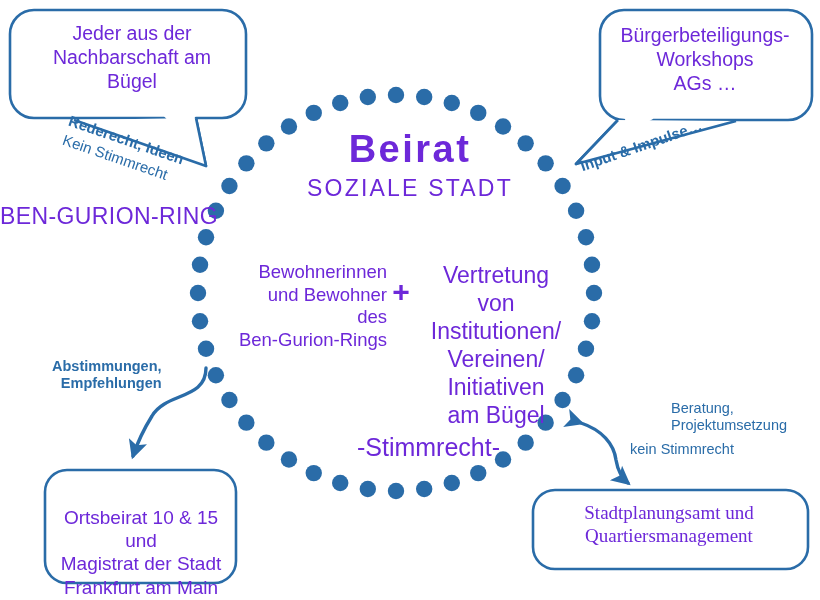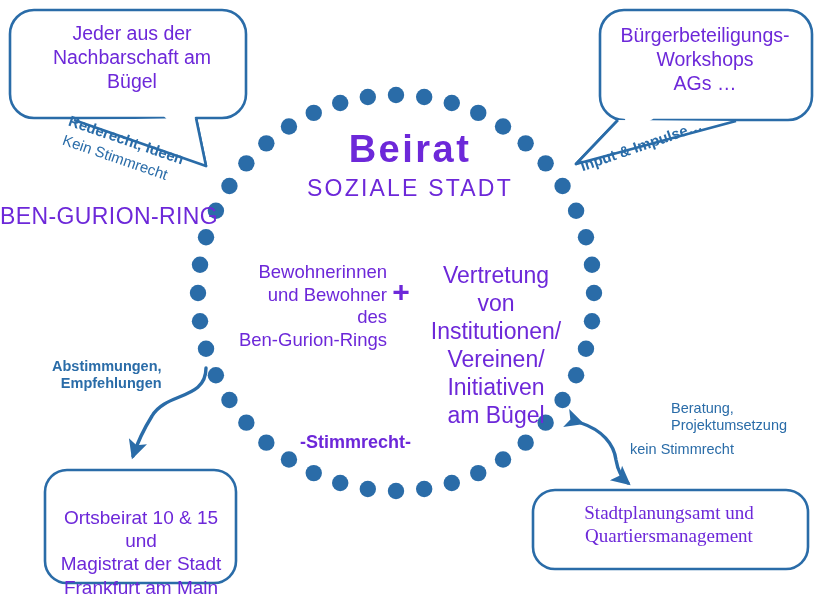--- a/index.html
+++ b/index.html
@@ -71,23 +71,22 @@
     left: 386px; top: 277px;
     width: 30px;
     text-align: center;
     font-size: 30px;
     font-weight: bold;
     line-height: 1;
   }
   #stimmrecht {
     left: 300px; top: 432px;
     width: 200px;
-    text-align: left;
-    font-size: 18px;
-    font-weight: bold;
+    text-align: right;
+    font-size: 25px;
   }
 
   
   .bubble-text {
     text-align: center;
     font-size: 19.5px;
   }
   #bubble-tl-text { left: 26px;  top: 22px;  width: 212px; }
   #bubble-tr-text { left: 606px; top: 24px;  width: 198px; }
 

